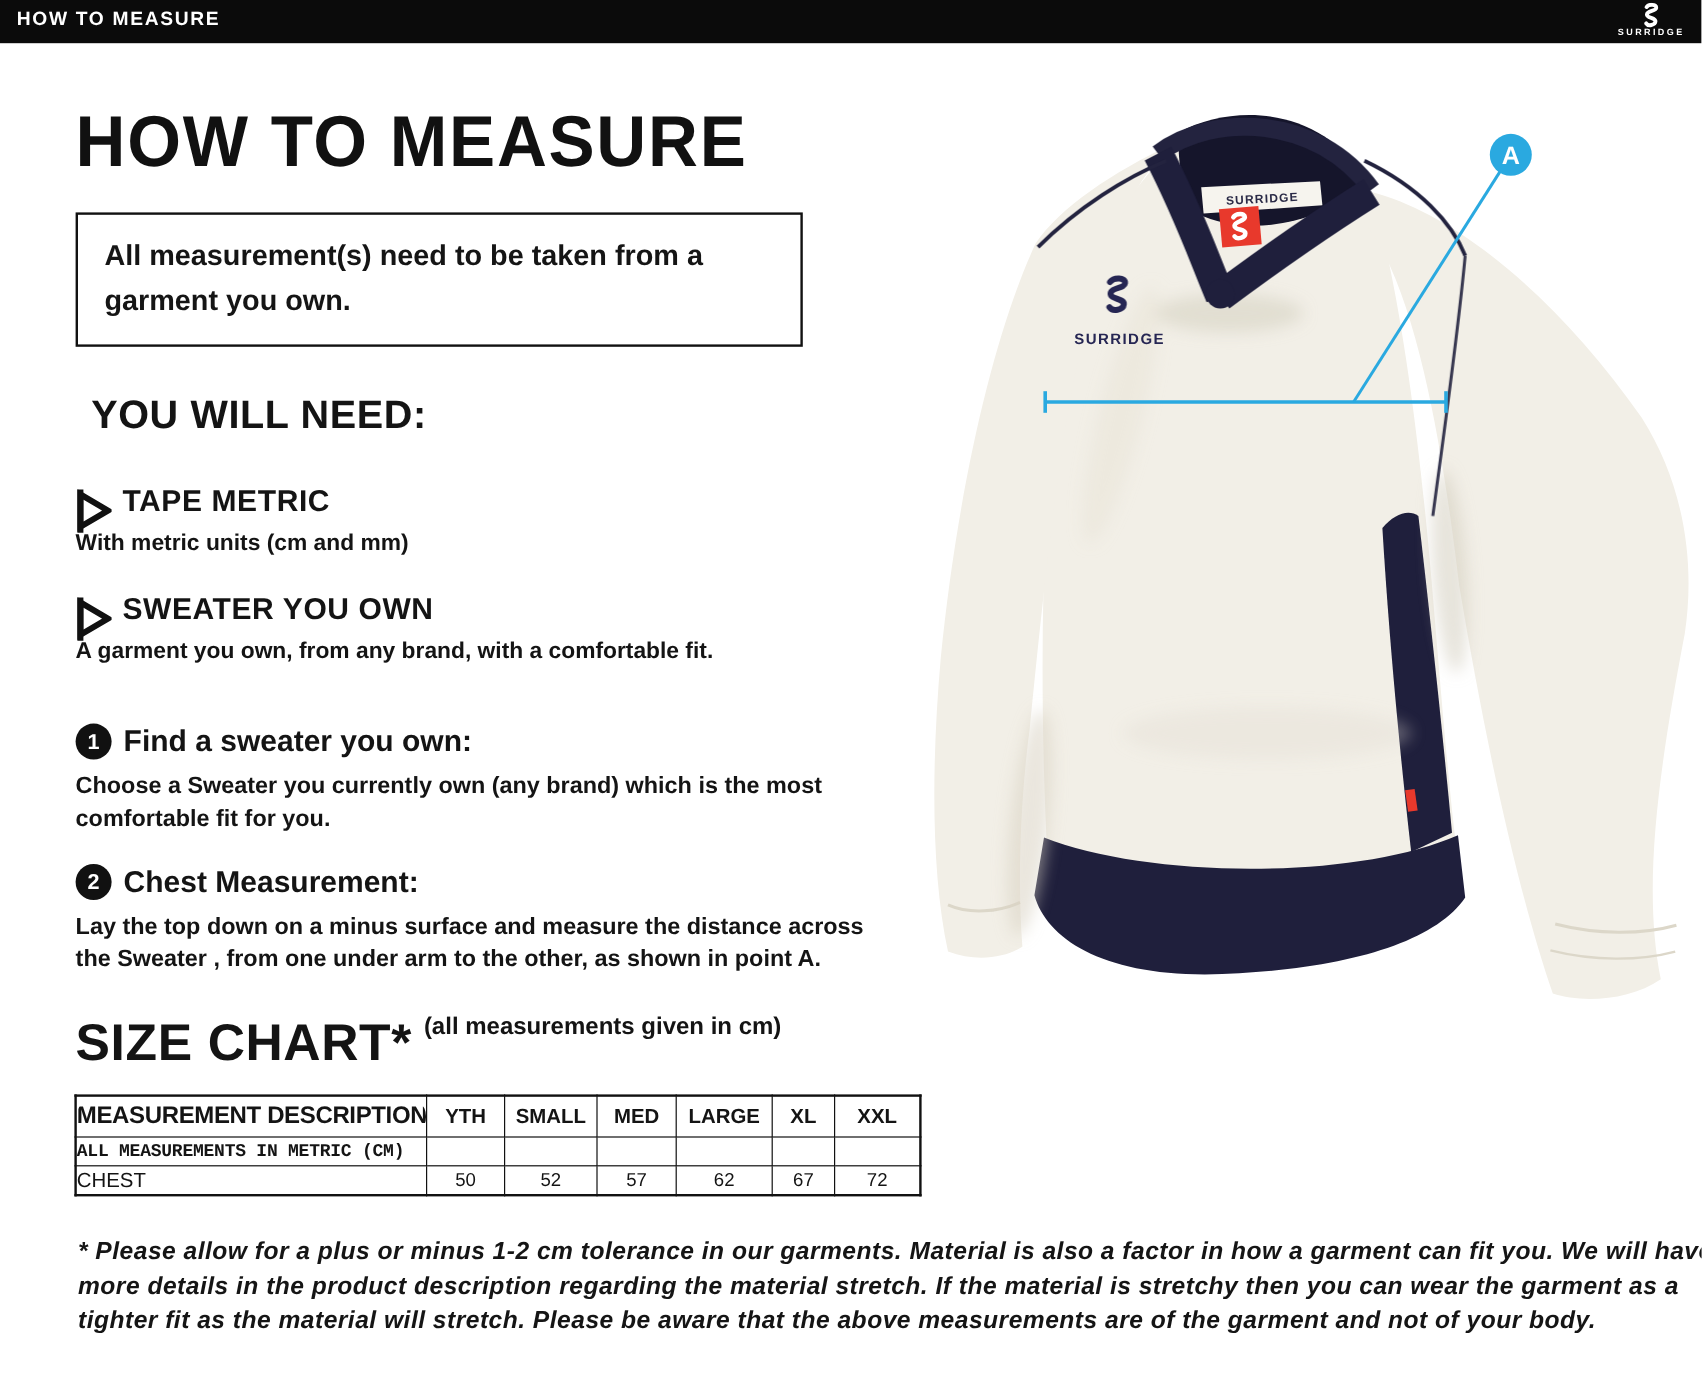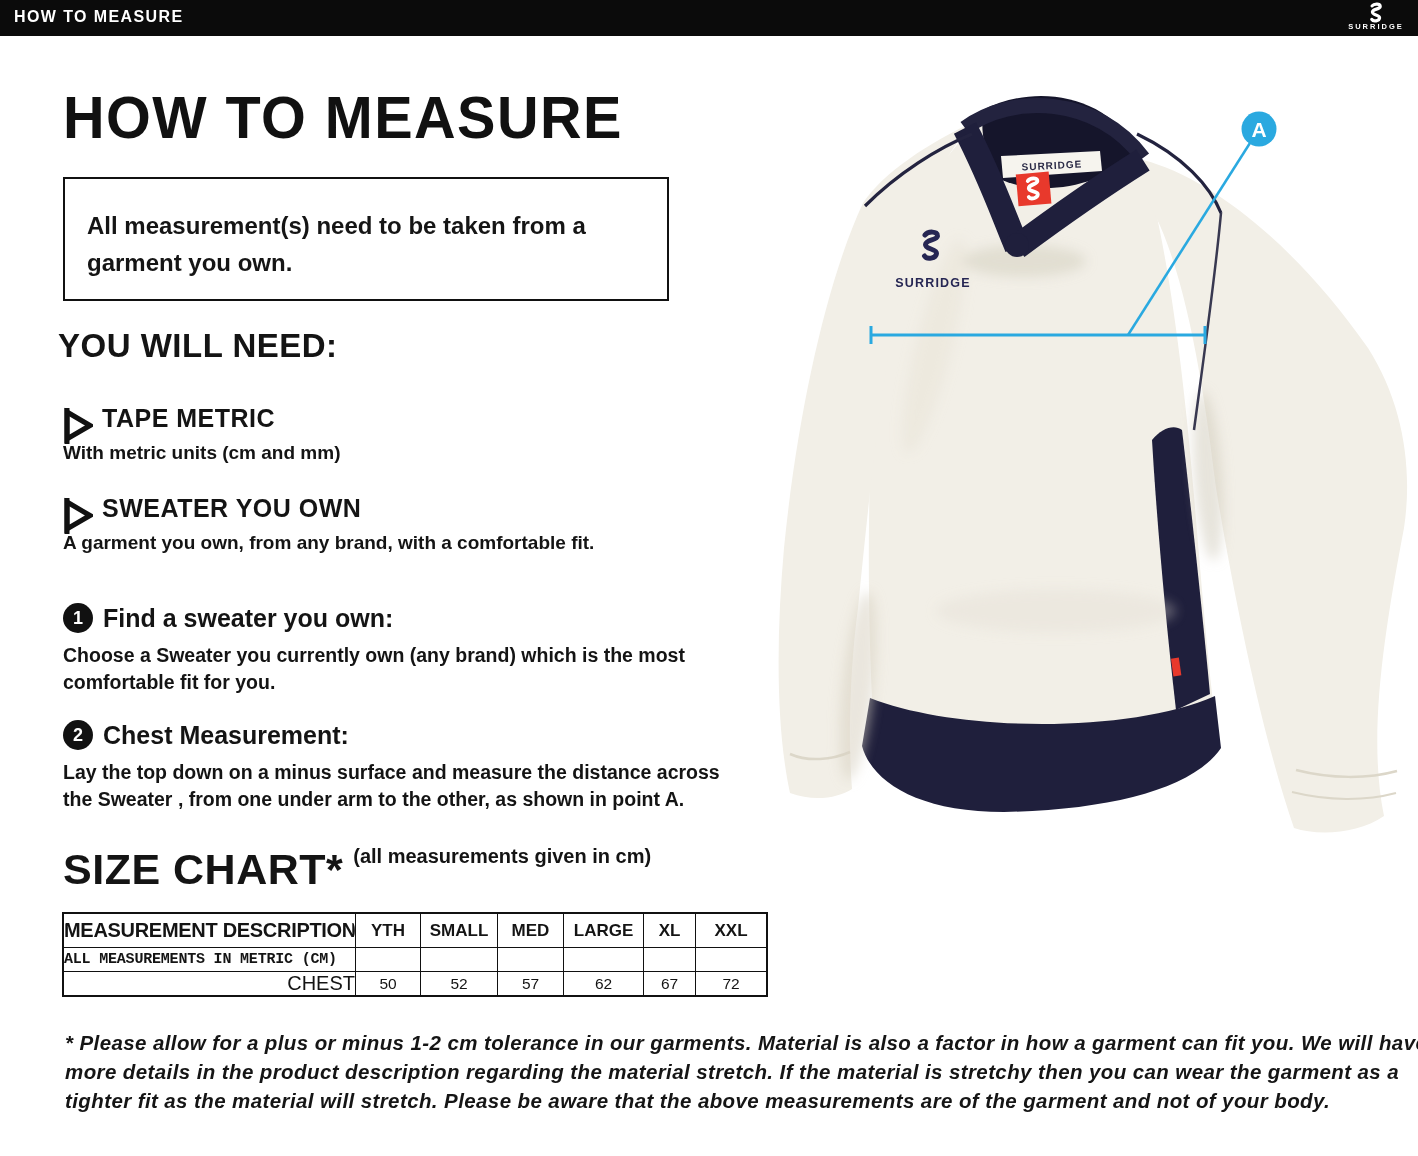--- a/index.html
+++ b/index.html
@@ -18,24 +18,24 @@
   .topbar-logo svg{display:block;margin:1px auto 0 auto;}
   .topbar-brand{font-size:7.5px;font-weight:bold;letter-spacing:2px;color:#fff;margin-top:-2px;}
   
   .h1{
     position:absolute;left:63px;top:83px;
     font-size:60px;font-weight:800;letter-spacing:1.5px;color:#111;
     transform:scaleX(.96);transform-origin:left;white-space:nowrap;
   }
   .notice-box{
     position:absolute;left:63px;top:177px;width:560px;
-    border:2.5px solid #111;padding:28px 20px 18px 22px;
+    border:2.5px solid #111;padding:16px 20px 18px 22px;
     font-size:24px;font-weight:bold;line-height:37px;color:#151515;
   }
-  .ywn{position:absolute;left:58px;top:327px;font-size:33px;font-weight:800;letter-spacing:.5px;white-space:nowrap;}
+  .ywn{position:absolute;left:76px;top:327px;font-size:33px;font-weight:800;letter-spacing:.5px;white-space:nowrap;}
   .need-item{position:absolute;left:63px;}
   .need-item .tri{position:absolute;left:0;top:2px;}
   .need-title{margin-left:39px;font-size:25px;font-weight:800;letter-spacing:.5px;white-space:nowrap;}
   .need-desc{margin-top:9px;font-size:19px;font-weight:bold;white-space:nowrap;}
   #need-1{top:404px;}
   #need-2{top:494px;}
   .step{position:absolute;left:63px;}
   #step-1{top:603px;}
   #step-2{top:720px;}
   .step-head{display:flex;align-items:center;}
@@ -51,21 +51,21 @@
   
   table.size-table{
     position:absolute;left:62px;top:912px;border-collapse:collapse;
     border:2.5px solid #111;table-layout:fixed;width:696px;
   }
   table.size-table td,table.size-table th{border:1.5px solid #111;padding:0;overflow:hidden;}
   th.c-desc{width:291px;font-size:20px;font-weight:800;letter-spacing:-.3px;text-align:left;padding-left:4px;height:33px;white-space:nowrap;border-radius:17px;}
   th.c-size{font-size:17px;font-weight:bold;text-align:center;}
   .w-yth{width:64px;}.w-small{width:76px;}.w-med{width:65px;}.w-large{width:79px;}.w-xl{width:51px;}.w-xxl{width:70px;}
   td.r-label{font-size:15px;font-weight:bold;text-align:left;padding-left:4px;height:23px;letter-spacing:-.2px;white-space:nowrap;font-family:Liberation Mono, monospace;}
-  td.r-label2{font-size:20px;font-weight:normal;text-align:right;padding-left:4px;height:23px;}
+  td.r-label2{font-size:17px;font-weight:normal;text-align:left;padding-left:4px;height:23px;}
   td.r-val{font-size:15.5px;text-align:center;}
   
   .footnote{
     position:absolute;left:65px;top:1028px;width:1360px;
     font-size:20.5px;font-weight:bold;font-style:italic;line-height:29px;letter-spacing:.4px;
     white-space:nowrap;color:#151515;
   }
   
   .figure{position:absolute;left:756px;top:46px;width:662px;height:810px;}
   .navy-fill{fill:#1F1F3C;}

